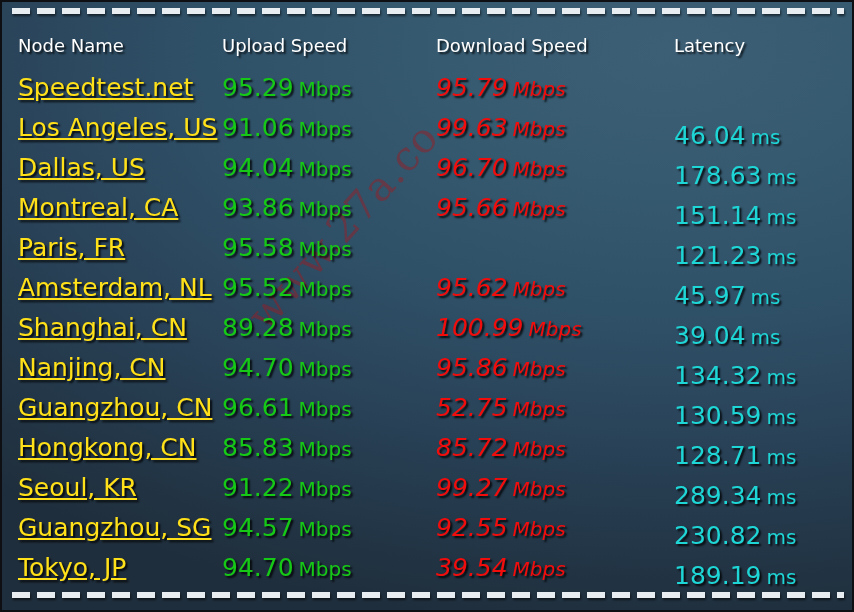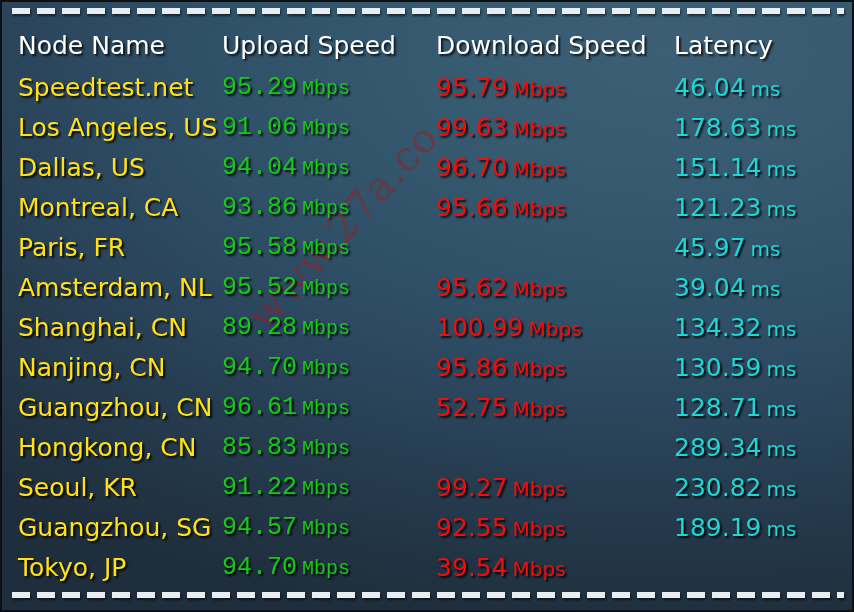--- a/index.html
+++ b/index.html
@@ -73,34 +73,34 @@
     white-space: nowrap;
   }
   .c-node     { left: 16px; }
   .c-upload   { left: 220px; }
   .c-download { left: 434px; }
   .c-latency  { left: 672px; }
 
   
   .head .cell {
     color: #ffffff;
-    font-size: 25px;
+    font-size: 18px;
     text-shadow: 2px 2px 2px rgba(0,0,0,0.75);
   }
   .head { height: 44px; line-height: 44px; }
 
   
   .body-row .cell {
     font-size: 25px;
     text-shadow: 2px 2px 2px rgba(0,0,0,0.85);
   }
-  .v-node     { color: #ffe019; }
-  .v-upload   { color: #16c916; font-family: Liberation Mono, monospace; }
-  .v-download { color: #f20d0d; }
-  .v-latency  { color: #1fd6d6; }
+  .v-node     { color: #ffe019; text-decoration: underline; }
+  .v-upload   { color: #16c916; }
+  .v-download { color: #f20d0d; font-style: italic; }
+  .v-latency  { color: #1fd6d6; margin-top: 48px; }
 
   .unit {
     font-size: 20px;
     padding-left: 5px;
   }
 </style>
 </head>
 <body>
 
 <div id="screen">
@@ -168,20 +168,21 @@
         </div>
         <div class="row body-row">
           <span class="cell c-node v-node"><span>Guangzhou, CN</span></span>
           <span class="cell c-upload v-upload"><span>96.61</span><span class="unit">Mbps</span></span>
           <span class="cell c-download v-download"><span>52.75</span><span class="unit">Mbps</span></span>
           <span class="cell c-latency v-latency"><span>128.71</span><span class="unit">ms</span></span>
         </div>
         <div class="row body-row">
           <span class="cell c-node v-node"><span>Hongkong, CN</span></span>
           <span class="cell c-upload v-upload"><span>85.83</span><span class="unit">Mbps</span></span>
+          <span class="cell c-download v-download"><span>85.72</span><span class="unit">Mbps</span></span>
           <span class="cell c-latency v-latency"><span>289.34</span><span class="unit">ms</span></span>
         </div>
         <div class="row body-row">
           <span class="cell c-node v-node"><span>Seoul, KR</span></span>
           <span class="cell c-upload v-upload"><span>91.22</span><span class="unit">Mbps</span></span>
           <span class="cell c-download v-download"><span>99.27</span><span class="unit">Mbps</span></span>
           <span class="cell c-latency v-latency"><span>230.82</span><span class="unit">ms</span></span>
         </div>
         <div class="row body-row">
           <span class="cell c-node v-node"><span>Guangzhou, SG</span></span>

